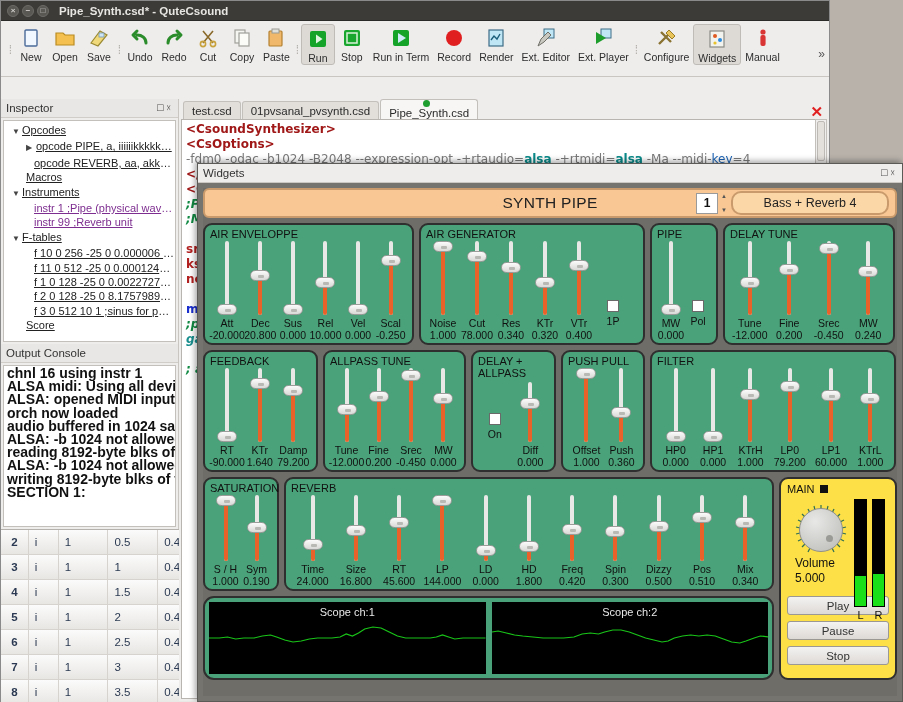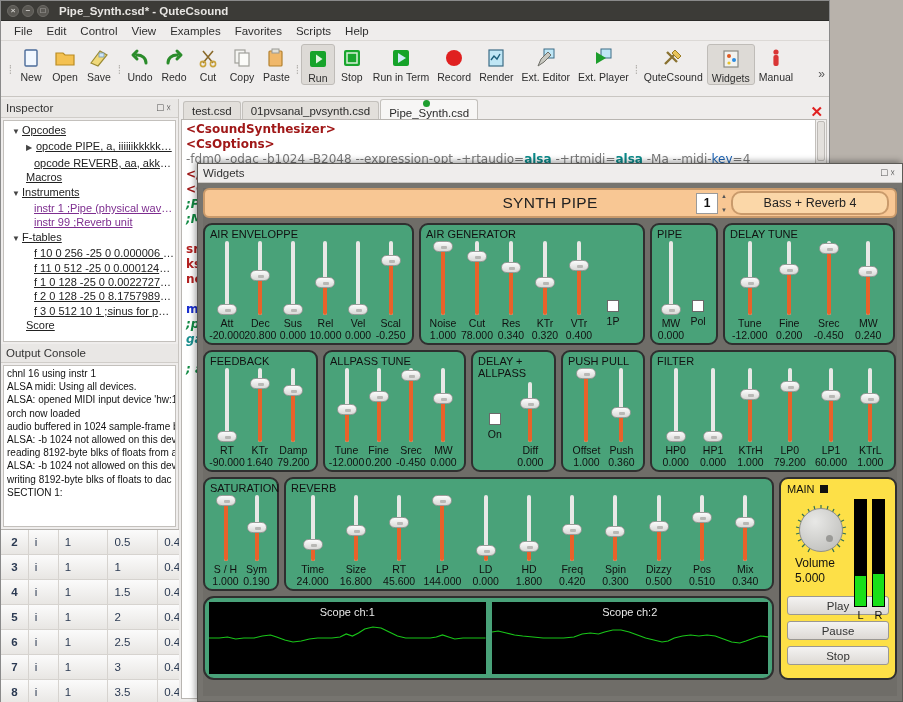--- a/index.html
+++ b/index.html
@@ -78,21 +78,21 @@
   .lvl1 { padding-left:6px; } .lvl2 { padding-left:20px; } .lvl3 { padding-left:28px; }
   .purple { color:#7d2d8f; }
 
   #console {
     position:absolute; left:0; top:343px; width:178px; height:185px;
     background:#efedec; border-right:1px solid #c9c6c2;
   }
   #console .inner {
     position:absolute; left:2px; top:21px; right:2px; bottom:2px;
     background:#fff; border:1px solid #c3c0bc; overflow:hidden;
-    font-size:10px; padding:1px 0 0 3px; color:#111;
+    font-size:14px; padding:1px 0 0 3px; color:#111;font-weight:bold;
   }
   #console .inner div { line-height:13.2px; white-space:nowrap; }
 
   #score-table {
     position:absolute; left:0; top:528px; width:200px; height:174px;
     background:#fff; border-right:1px solid #999; overflow:hidden;
     border-top:1px solid #b5b2ae;
   }
   .sc-row { display:flex; height:25px; border-bottom:1px solid #d6d3cf;
             background:linear-gradient(#fbfbfb,#e8e6e3); font-size:11.5px; color:#2b3a52; }
@@ -244,30 +244,20 @@
       <div class="wb">
           <i>−</i>
         </div>
       <div class="wb">
           <i>□</i>
         </div>
     </div>
     <span>Pipe_Synth.csd* - QuteCsound</span>
   </div>
 
-  <div class="menubar">
-    <div>File</div>
-    <div>Edit</div>
-    <div>Control</div>
-    <div>View</div>
-    <div>Examples</div>
-    <div>Favorites</div>
-    <div>Scripts</div>
-    <div>Help</div>
-  </div>
 
   <div class="toolbar">
 
     <div class="tb-sep">⁞</div>
 
     <div class="tb-item">
       <div class="tb-icon">
         <svg width="22" height="22" viewBox="0 0 22 22">
             <rect x="5" y="3" width="12" height="16" rx="1" fill="#f2f8ff" stroke="#4b6b99" stroke-width="1.4"></rect>
           </svg>
@@ -418,21 +408,21 @@
 
     <div class="tb-sep">⁞</div>
 
     <div class="tb-item">
       <div class="tb-icon">
         <svg width="22" height="22" viewBox="0 0 22 22">
             <path d="M3 17 L13 7 M5 5 L15 15" stroke="#8a7231" stroke-width="2.4"></path>
             <path d="M13 3 L19 9 L16 12 L10 6 Z" fill="#e8c45a" stroke="#9b7c26" stroke-width="1"></path>
           </svg>
       </div>
-      <div class="tb-label">QuteCsound</div>
+      <div class="tb-label">Configure</div>
     </div>
 
     <div class="tb-item sel">
       <div class="tb-icon">
         <svg width="22" height="22" viewBox="0 0 22 22">
             <rect x="4" y="3" width="14" height="16" fill="#f2f2ee" stroke="#8b8b84" stroke-width="1.2"></rect>
             <circle cx="9" cy="8" r="2" fill="#e05a22"></circle>
             <circle cx="14" cy="12" r="2" fill="#2b8ce0"></circle>
             <circle cx="9" cy="15" r="1.6" fill="#e8c22a"></circle>
           </svg>

